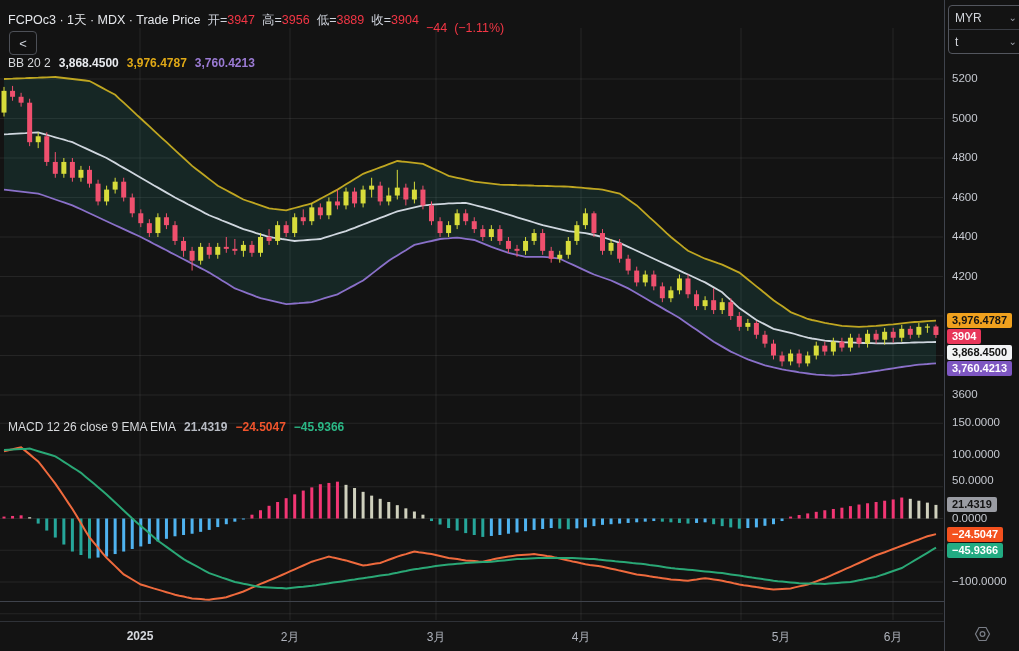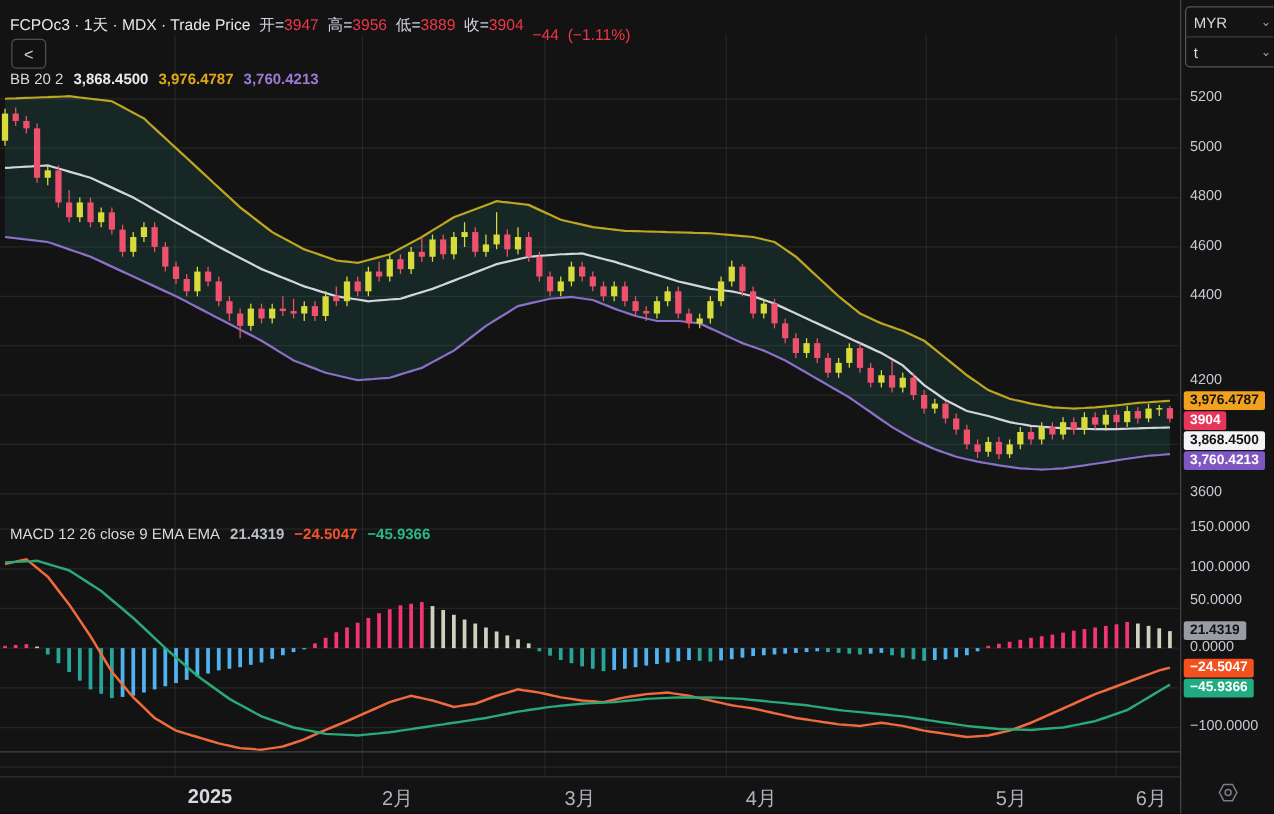--- a/index.html
+++ b/index.html
@@ -25,21 +25,21 @@
          padding:0 5px;border-radius:2px;white-space:nowrap;}
   .dd-box{position:absolute;left:3px;top:5px;width:76px;z-index:5;border:1px solid #53565e;border-radius:4px;
           background:#131313;box-sizing:border-box;}
   .dd-row{height:23px;display:flex;align-items:center;justify-content:space-between;
           padding:0 6px;font-size:12px;color:#d3d6dc;cursor:pointer;}
   .dd-row + .dd-row{border-top:1px solid #3a3d44;}
   .chev{color:#9a9ea7;font-size:10px;}
   
   .time-axis{position:absolute;left:0;top:621px;width:1019px;height:30px;background:#131313;
              border-top:1px solid #2f3238;box-sizing:border-box;z-index:2;}
-  .t-label{position:absolute;top:7px;transform:translateX(-50%);font-size:16px;color:#aeb2bb;margin-left:28px;}
+  .t-label{position:absolute;top:7px;transform:translateX(-50%);font-size:12px;color:#aeb2bb;}
   .t-label.year{color:#d6d9de;font-weight:700;}
   .hex-btn{position:absolute;left:973px;top:625px;z-index:5;cursor:pointer;}
   .watermark{position:absolute;left:880px;top:590px;z-index:4;font-size:35px;letter-spacing:1px;
              color:#e3e6ea;opacity:.93;pointer-events:none;}
 </style>
 </head>
 <body>
 
 <div class="stage">
 
@@ -466,21 +466,21 @@
       <div class="dd-row">
         <span>t</span>
         <span class="chev">⌄</span>
       </div>
     </div>
   <div class="tick" style="top: 72px;">5200</div>
       <div class="tick" style="top: 111.5px;">5000</div>
       <div class="tick" style="top: 151px;">4800</div>
       <div class="tick" style="top: 190.5px;">4600</div>
       <div class="tick" style="top: 230px;">4400</div>
-      <div class="tick" style="top: 269.5px; margin-top: 28px;">4200</div>
+      <div class="tick" style="top: 269.5px;">4200</div>
       <div class="tick" style="top: 388px; text-align: right;">3600</div>
       <div class="tick" style="top: 416.25px;">150.0000</div>
       <div class="tick" style="top: 448px;">100.0000</div>
       <div class="tick" style="top: 474px;">50.0000</div>
       <div class="tick" style="top: 511.5px;">0.0000</div>
       <div class="tick" style="top: 575px;">−100.0000</div>
       <div class="badge" style="top: 313.145px; background: rgb(240, 161, 30); color: rgb(19, 19, 19);">3,976.4787</div>
       <div class="badge" style="top: 329.145px; background: rgb(232, 54, 90); color: rgb(255, 255, 255);">3904</div>
       <div class="badge" style="top: 345.145px; background: rgb(242, 243, 245); color: rgb(19, 19, 19);">3,868.4500</div>
       <div class="badge" style="top: 361.145px; background: rgb(126, 87, 194); color: rgb(255, 255, 255);">3,760.4213</div>

